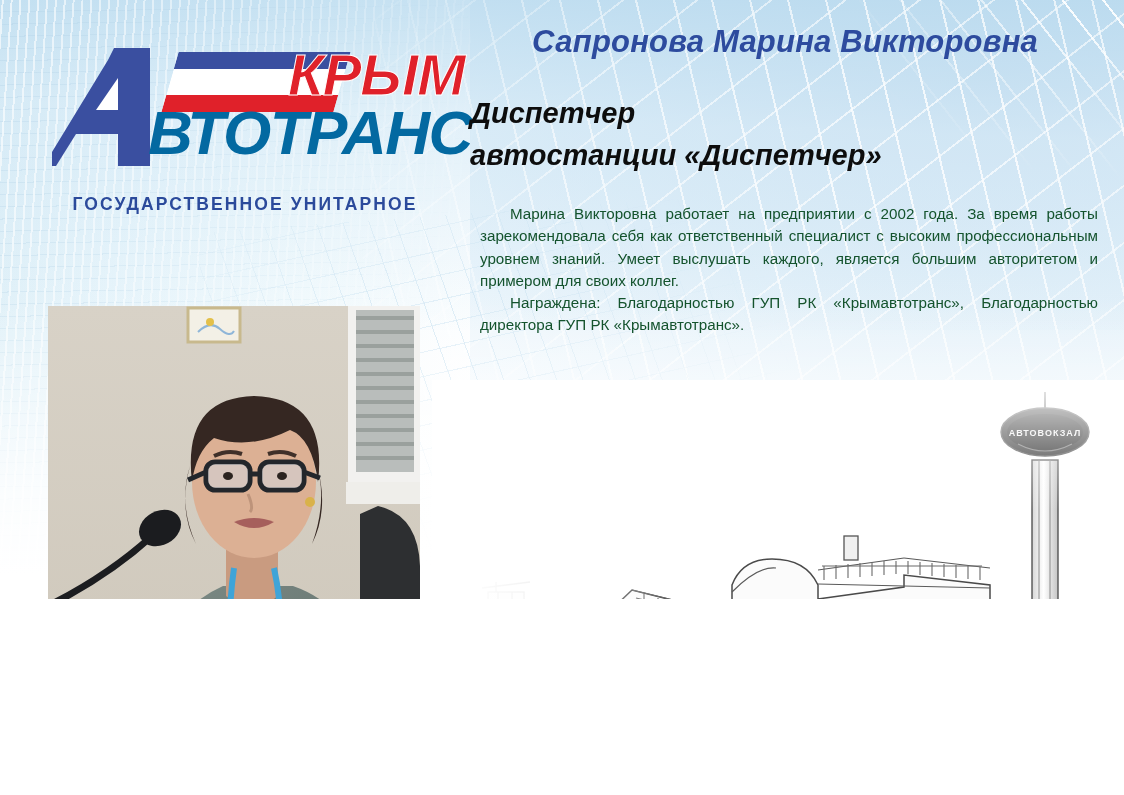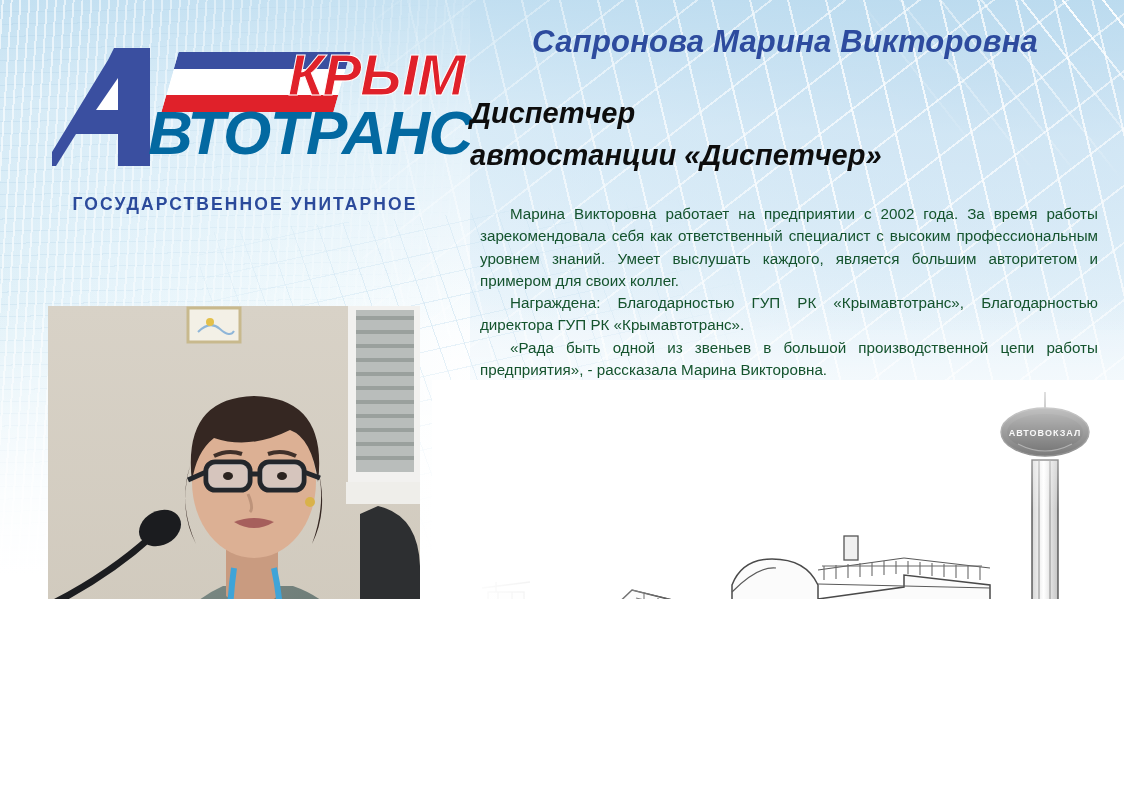--- a/index.html
+++ b/index.html
@@ -195,21 +195,20 @@
   <div class="rt person-name" style="position:absolute;">Сапронова Марина Викторовна</div>
 
   <div class="rt job-title" style="position:absolute;">
     <div>Диспетчер</div>
     <div>автостанции «Диспетчер»</div>
   </div>
 
   <div class="body-copy" style="position:absolute;">
     <p>Марина Викторовна работает на предприятии с 2002 года. За время работы зарекомендовала себя как ответственный специалист с высоким профессиональным уровнем знаний. Умеет выслушать каждого, является большим авторитетом и примером для своих коллег.</p>
     <p>Награждена: Благодарностью ГУП РК «Крымавтотранс», Благодарностью директора ГУП РК «Крымавтотранс».</p>
-    <p>«Рада быть одной из звеньев в большой производственной цепи работы предприятия», - рассказала Марина Викторовна.</p>
   </div>
 
   <div class="photo">
     <svg viewBox="0 0 372 468" preserveAspectRatio="xMidYMid slice">
       <defs>
         <linearGradient id="wallg" x1="0" y1="0" x2="0" y2="1">
           <stop offset="0" stop-color="#d8d2c7"></stop>
             <stop offset="1" stop-color="#cdc6b9"></stop>
         </linearGradient>
         <linearGradient id="vestg" x1="0" y1="0" x2="1" y2="1">

